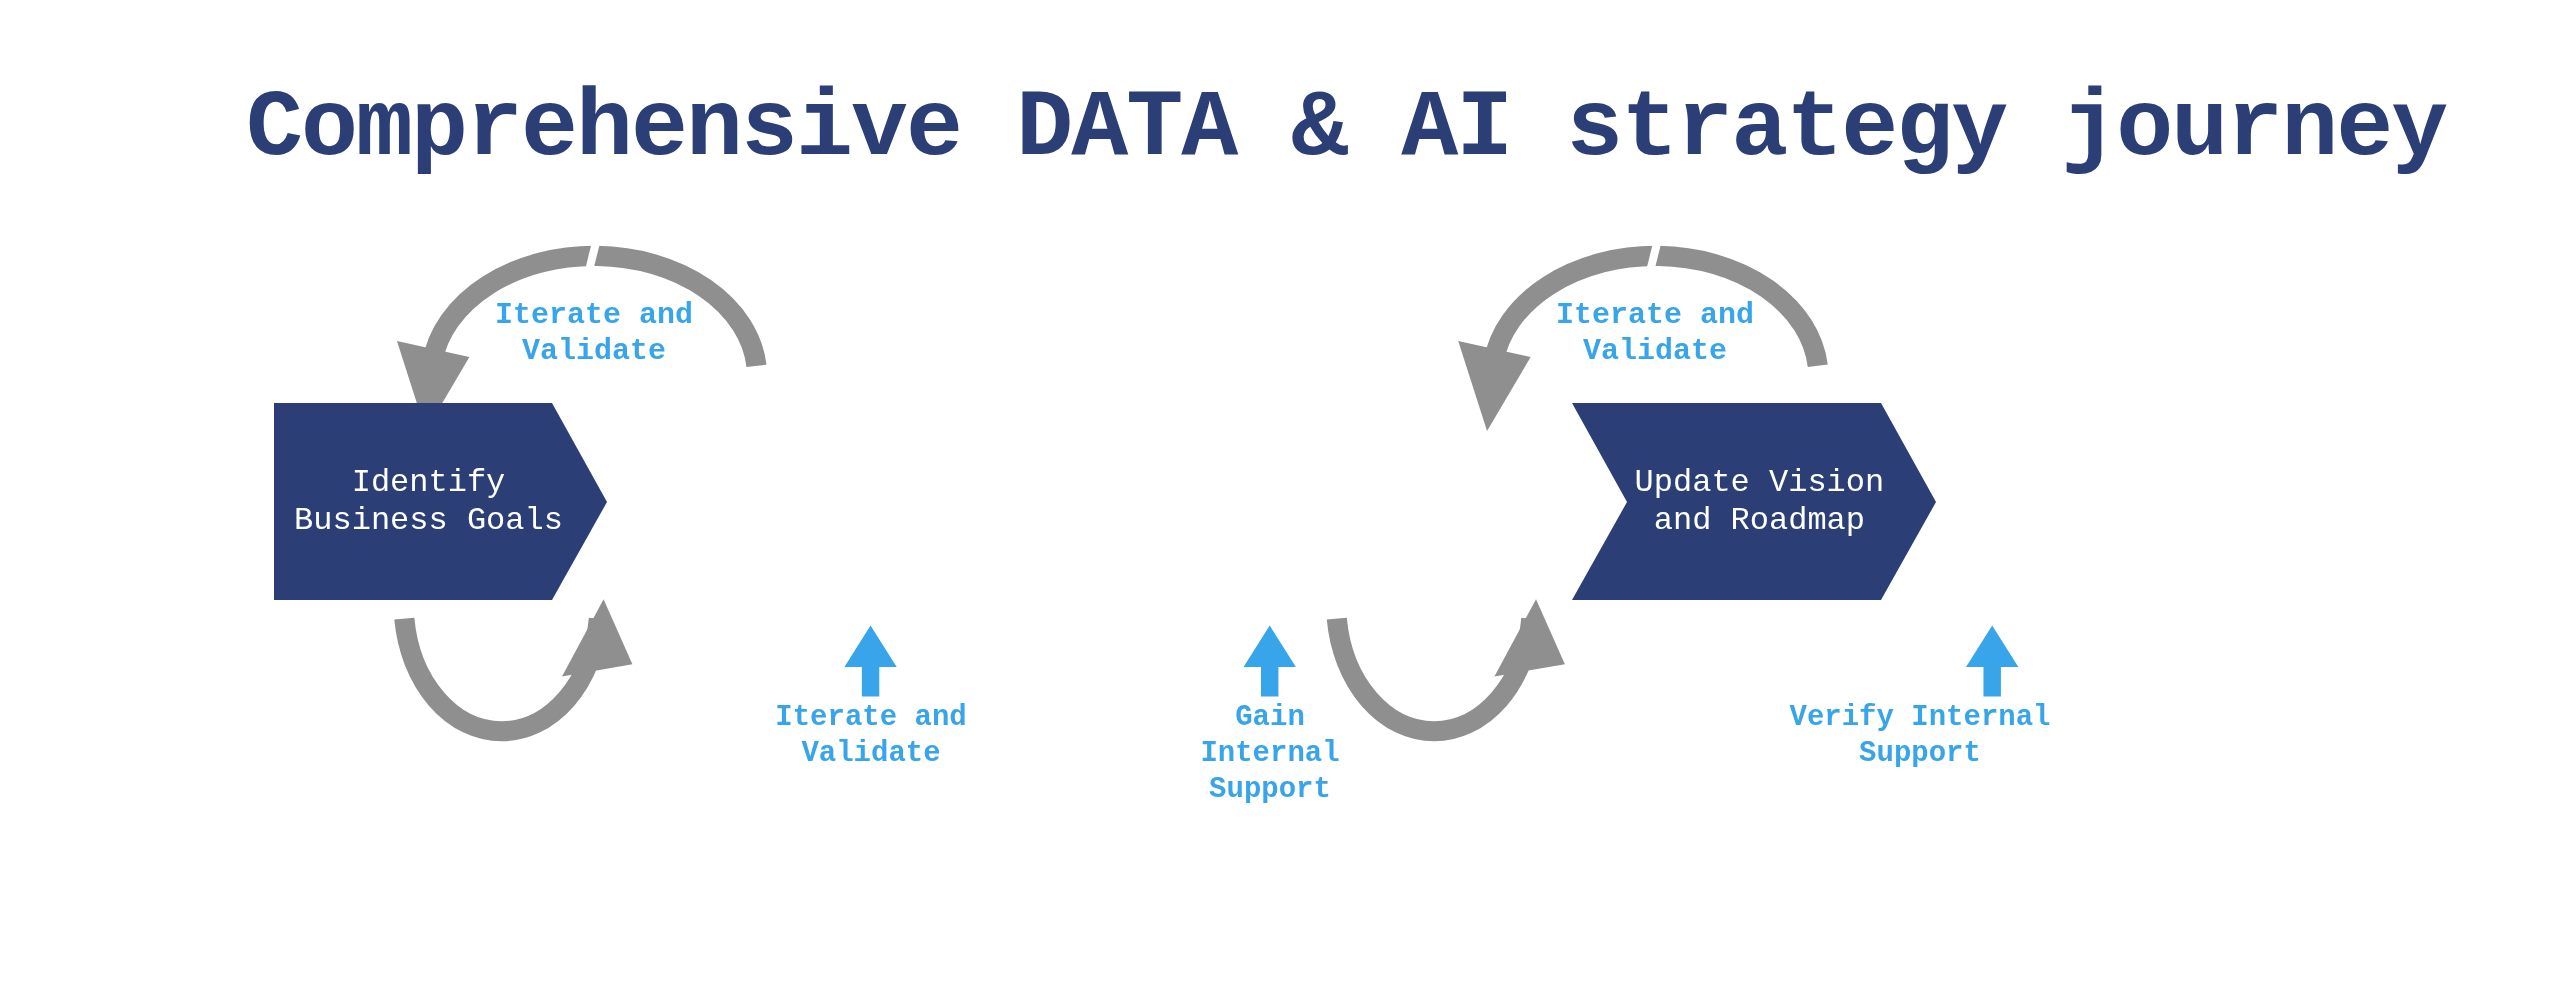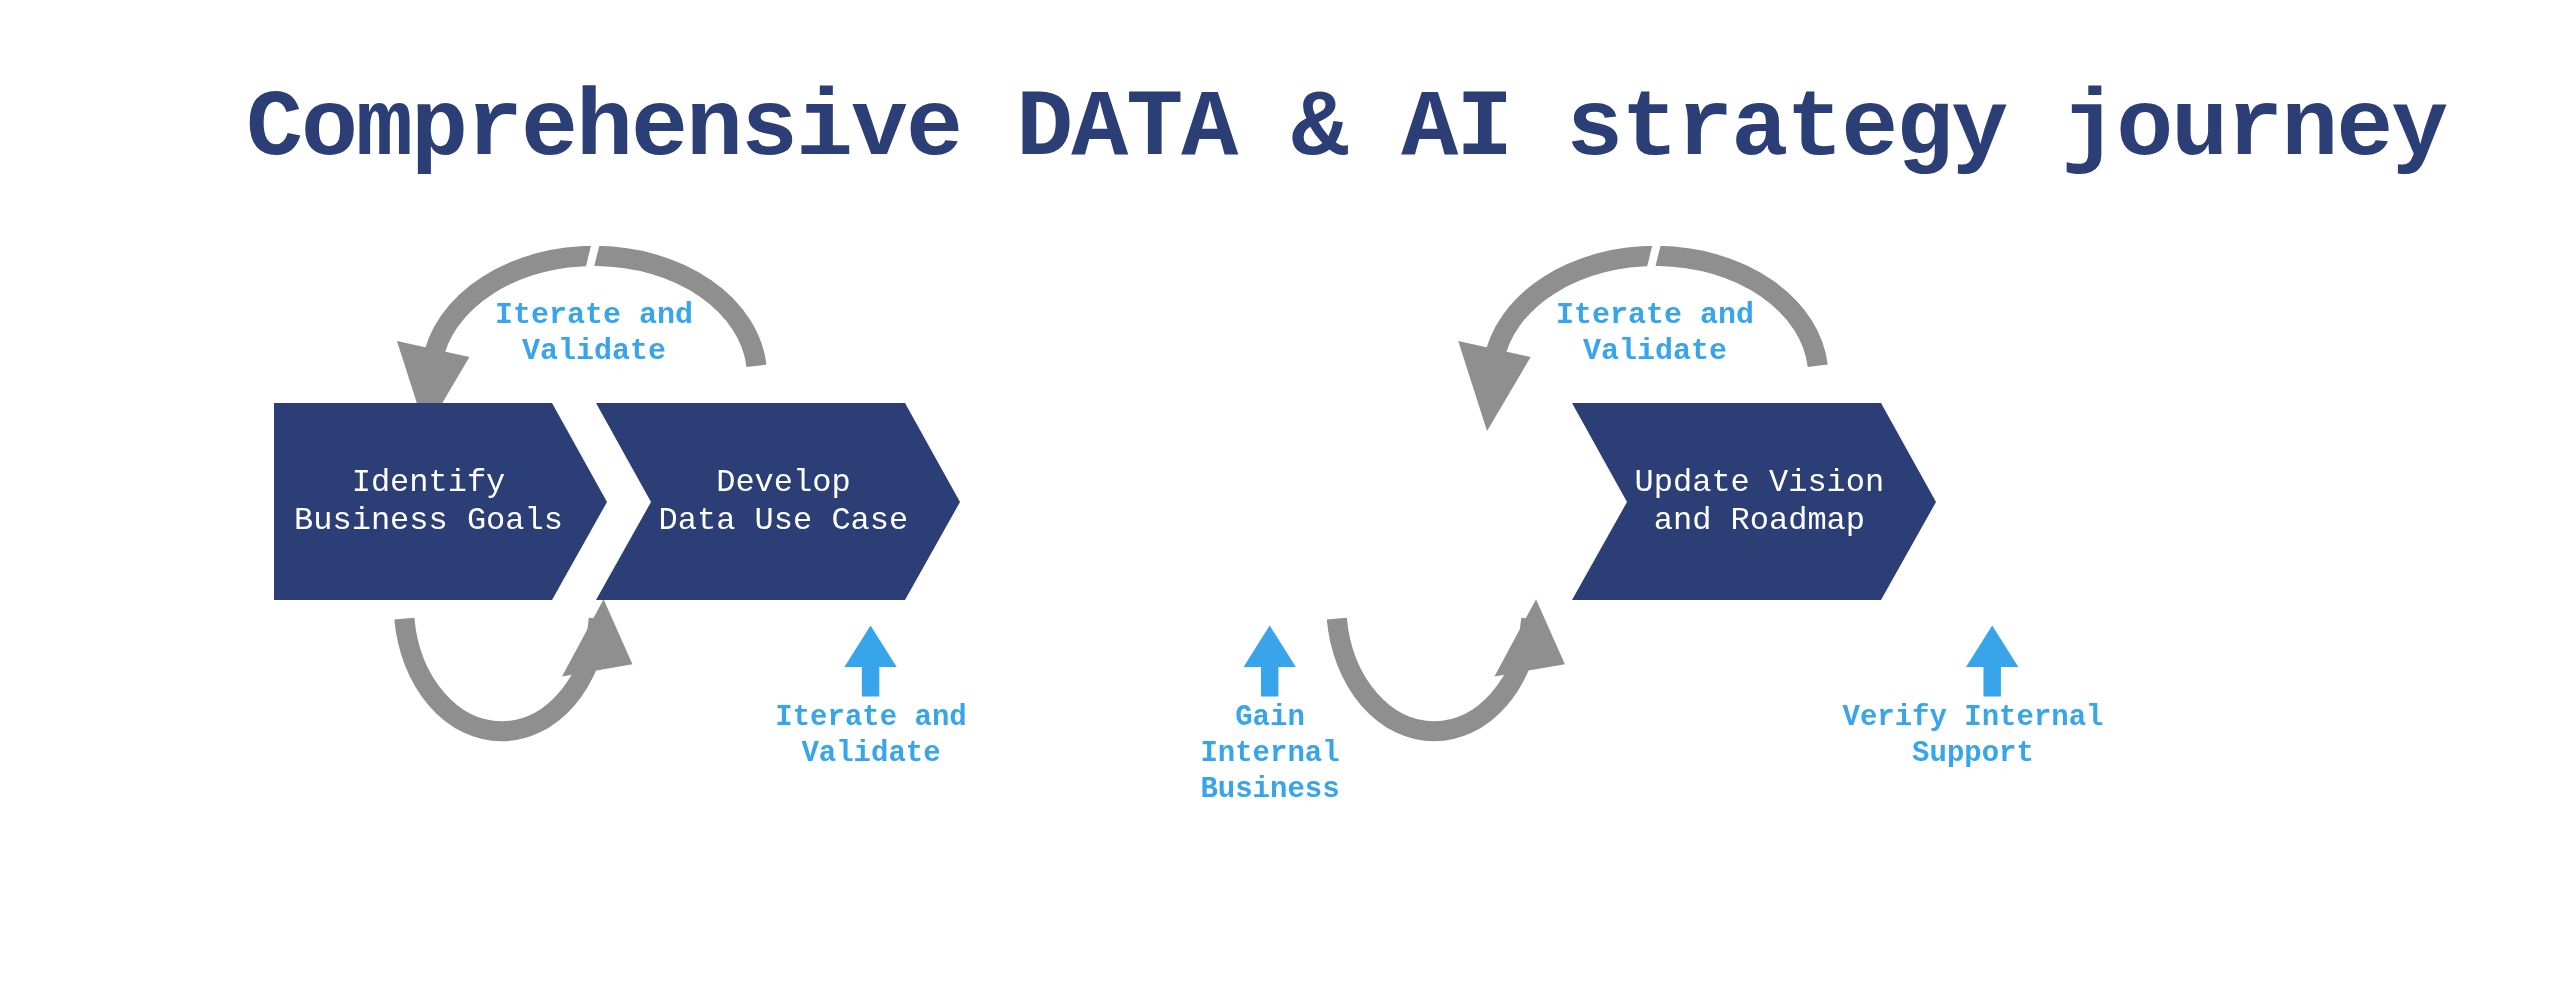--- a/index.html
+++ b/index.html
@@ -112,35 +112,31 @@
 
     <polygon fill="#38a5ea" points="1848,932 1887,994 1861,994 1861,1038 1835,1038 1835,994 1809,994"></polygon>
 
     <polygon fill="#38a5ea" points="2925,932 2964,994 2938,994 2938,1038 2912,1038 2912,994 2886,994"></polygon>
   </svg>
 
   <div class="chevron first" style="left:244px">
     <div class="step-label">Identify
 Business Goals</div>
   </div>
-  <div class="chevron notched" style="left:566px">
-    <div class="step-label">Develop
-Data Use Case</div>
-  </div>
   <div class="chevron notched" style="left:1542px">
     <div class="step-label">Update Vision
 and Roadmap</div>
   </div>
 
   <div class="loop-label" style="left:564px;  top:297px">Iterate and
 Validate</div>
   <div class="loop-label" style="left:1625px; top:297px">Iterate and
 Validate</div>
   <div class="up-label" style="left:841px; top:700px">Iterate and
 Validate</div>
   <div class="up-label" style="left:1240px; top:700px">Gain
 Internal
-Business</div>
-  <div class="up-label" style="left:1943px; top:700px">Verify Internal
+Support</div>
+  <div class="up-label" style="left:1890px; top:700px">Verify Internal
 Support</div>
 
 </div>
 
 
 </body></html>

